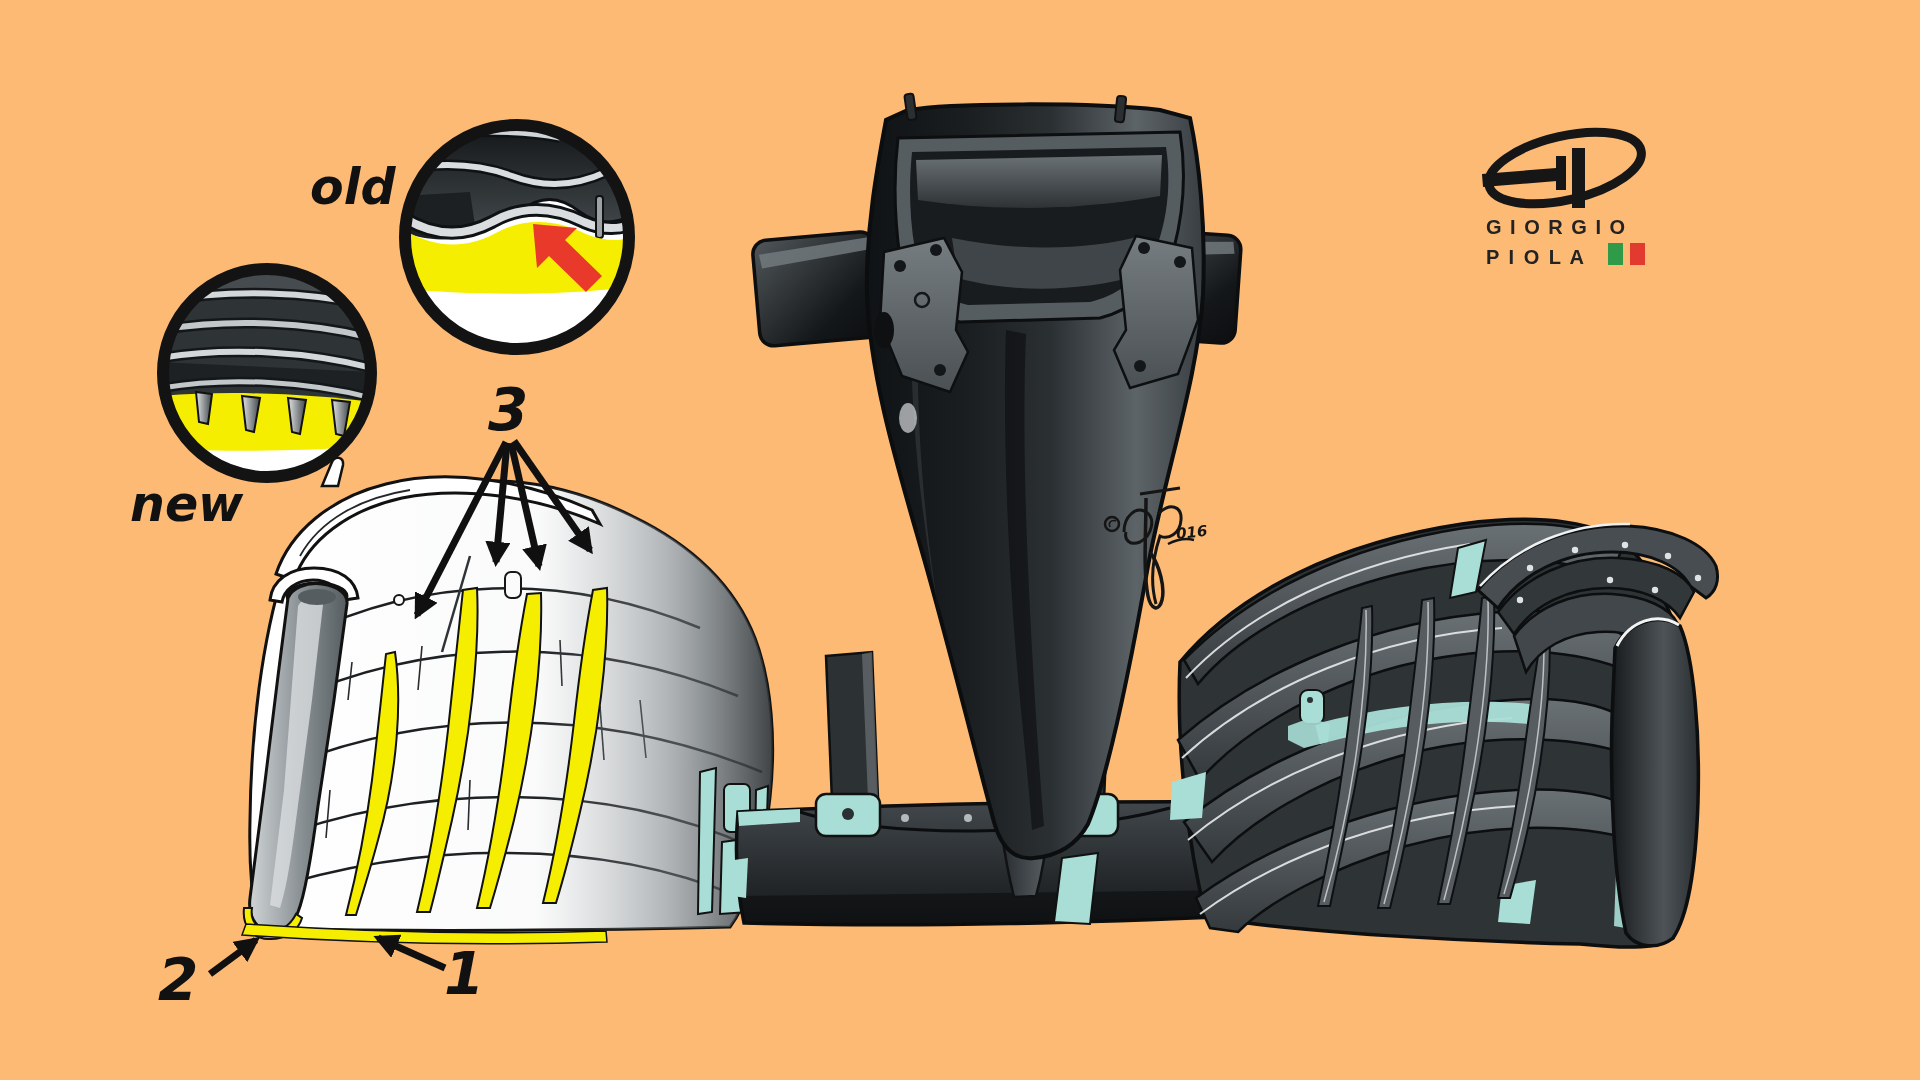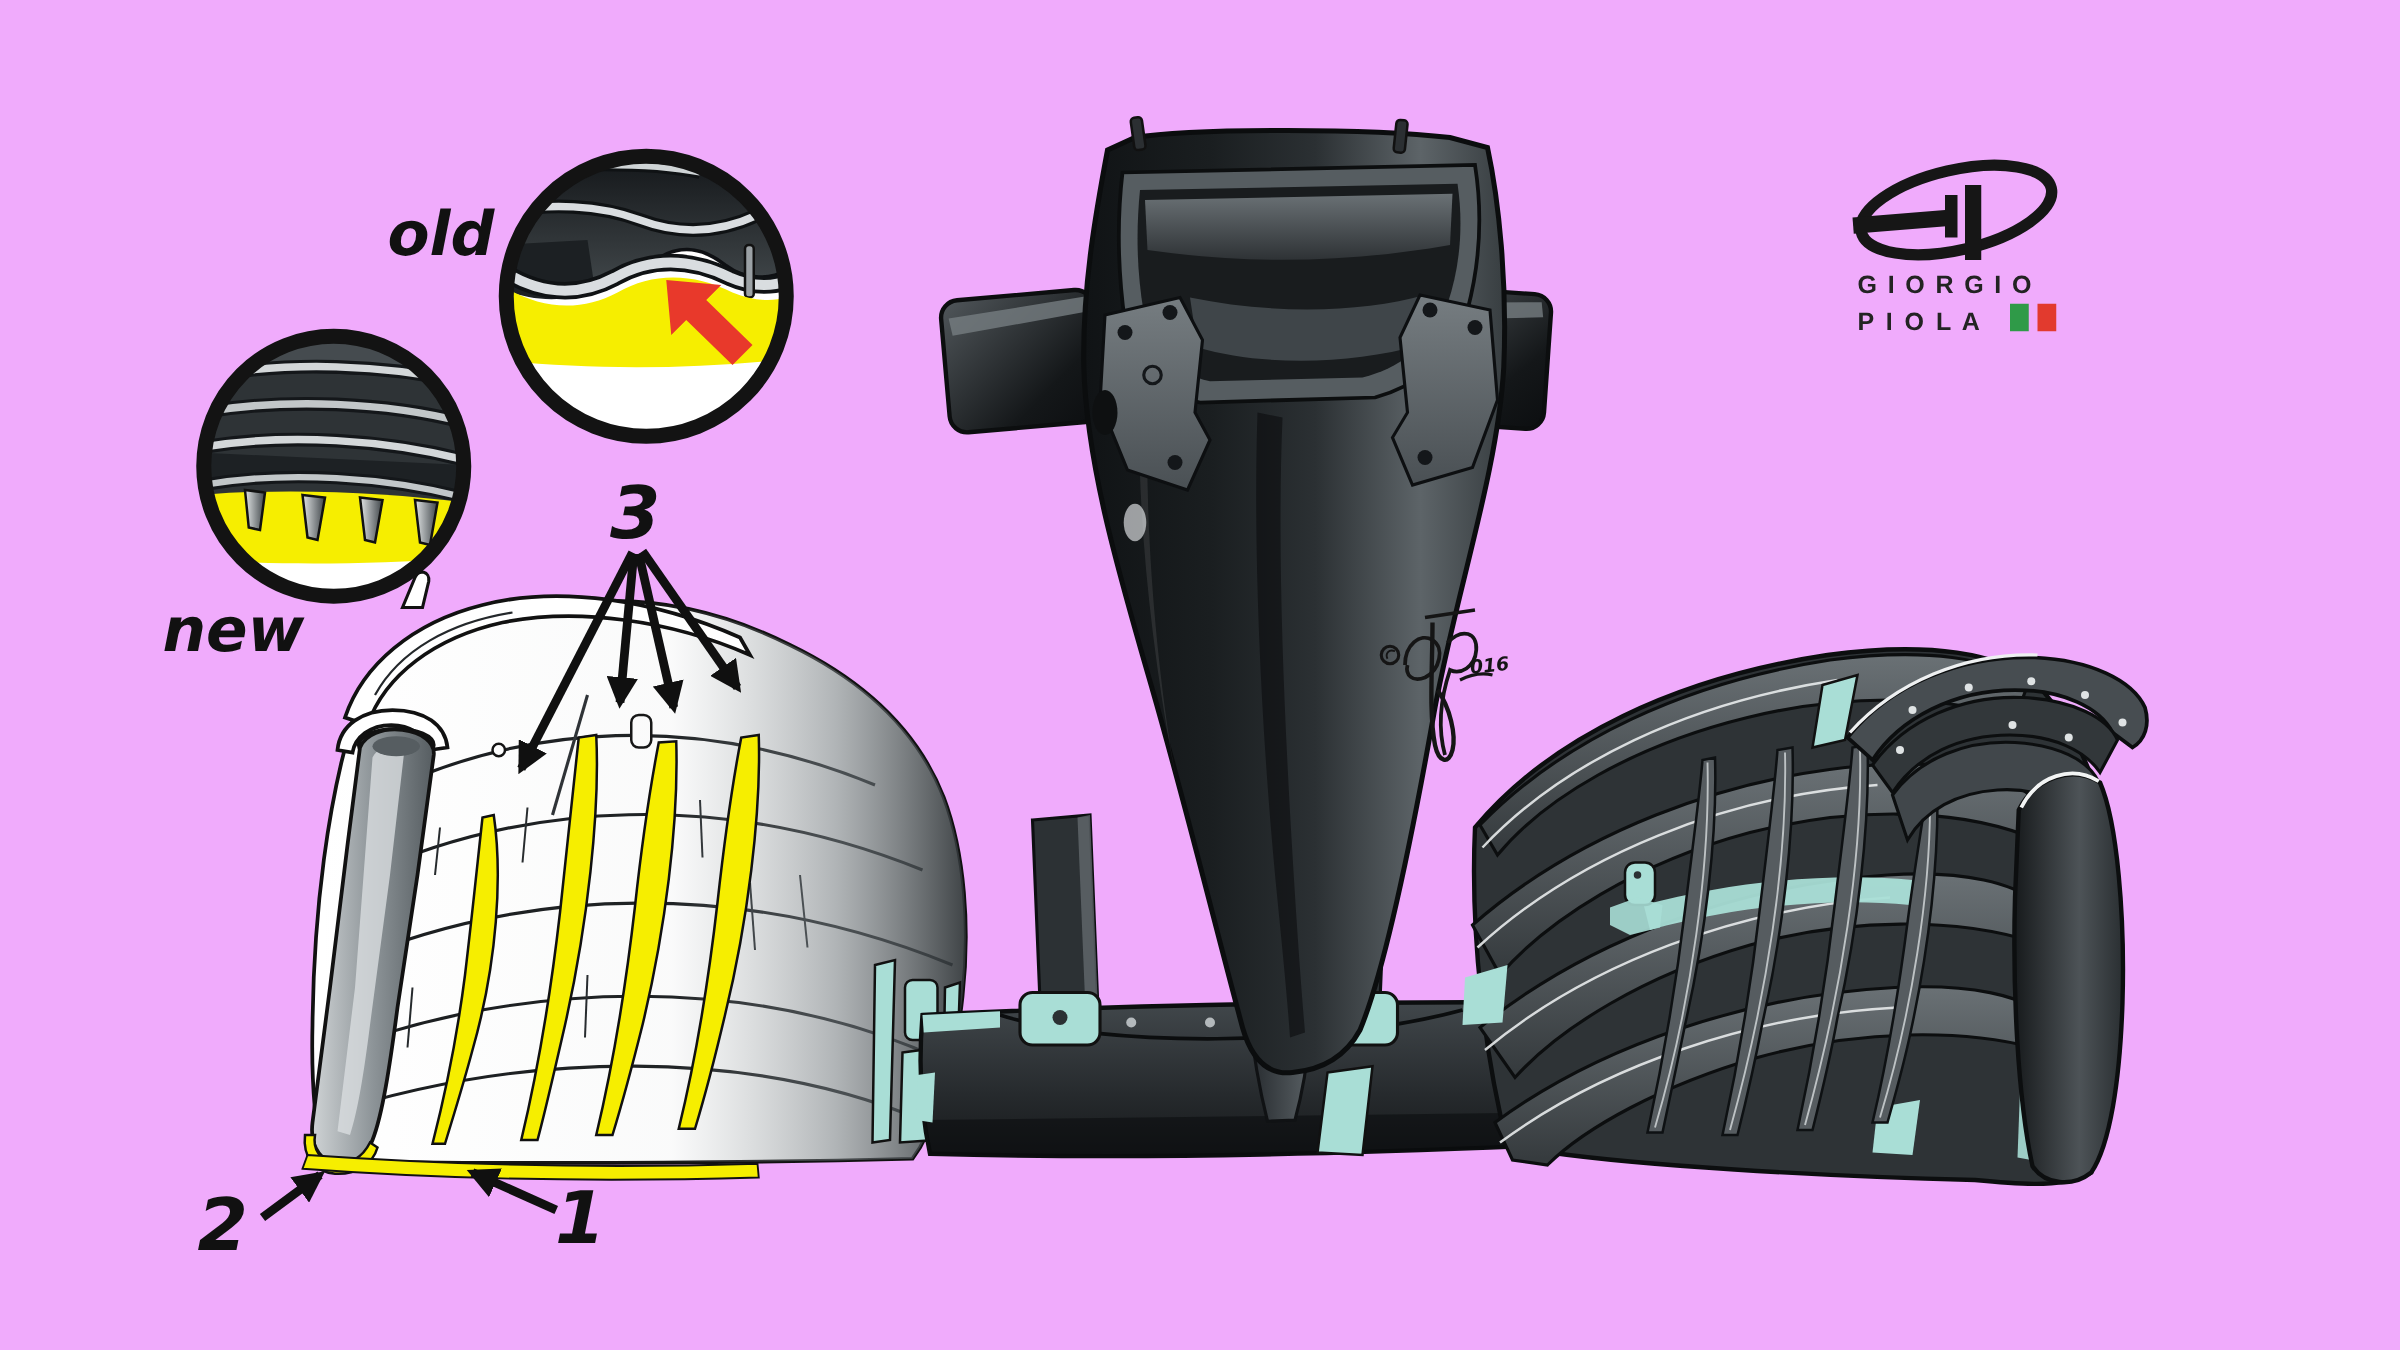--- a/index.html
+++ b/index.html
@@ -1,16 +1,16 @@
 <!DOCTYPE html>
 <html><head>
 <meta charset="utf-8">
 <style>
   html,body{margin:0;padding:0;background:#ffffff;}
-  .stage{position:relative;width:1920px;height:1080px;background:#f0abfc;overflow:hidden;
+  .stage{position:relative;width:1920px;height:1080px;background:#fdba74;overflow:hidden;
          font-family:"DejaVu Sans","Liberation Sans",sans-serif;}
   svg{display:block;position:absolute;inset:0;}
   .callout{font-family:"DejaVu Sans","Liberation Sans",sans-serif;font-weight:bold;font-style:italic;fill:#111111;}
   .logo-text{font-family:"Liberation Sans","DejaVu Sans",sans-serif;font-weight:bold;fill:#232323;}
   .sig-text{font-family:"DejaVu Sans",sans-serif;font-style:italic;font-weight:bold;fill:#151515;}
 </style>
 </head>
 <body>
 
 <div class="stage">

